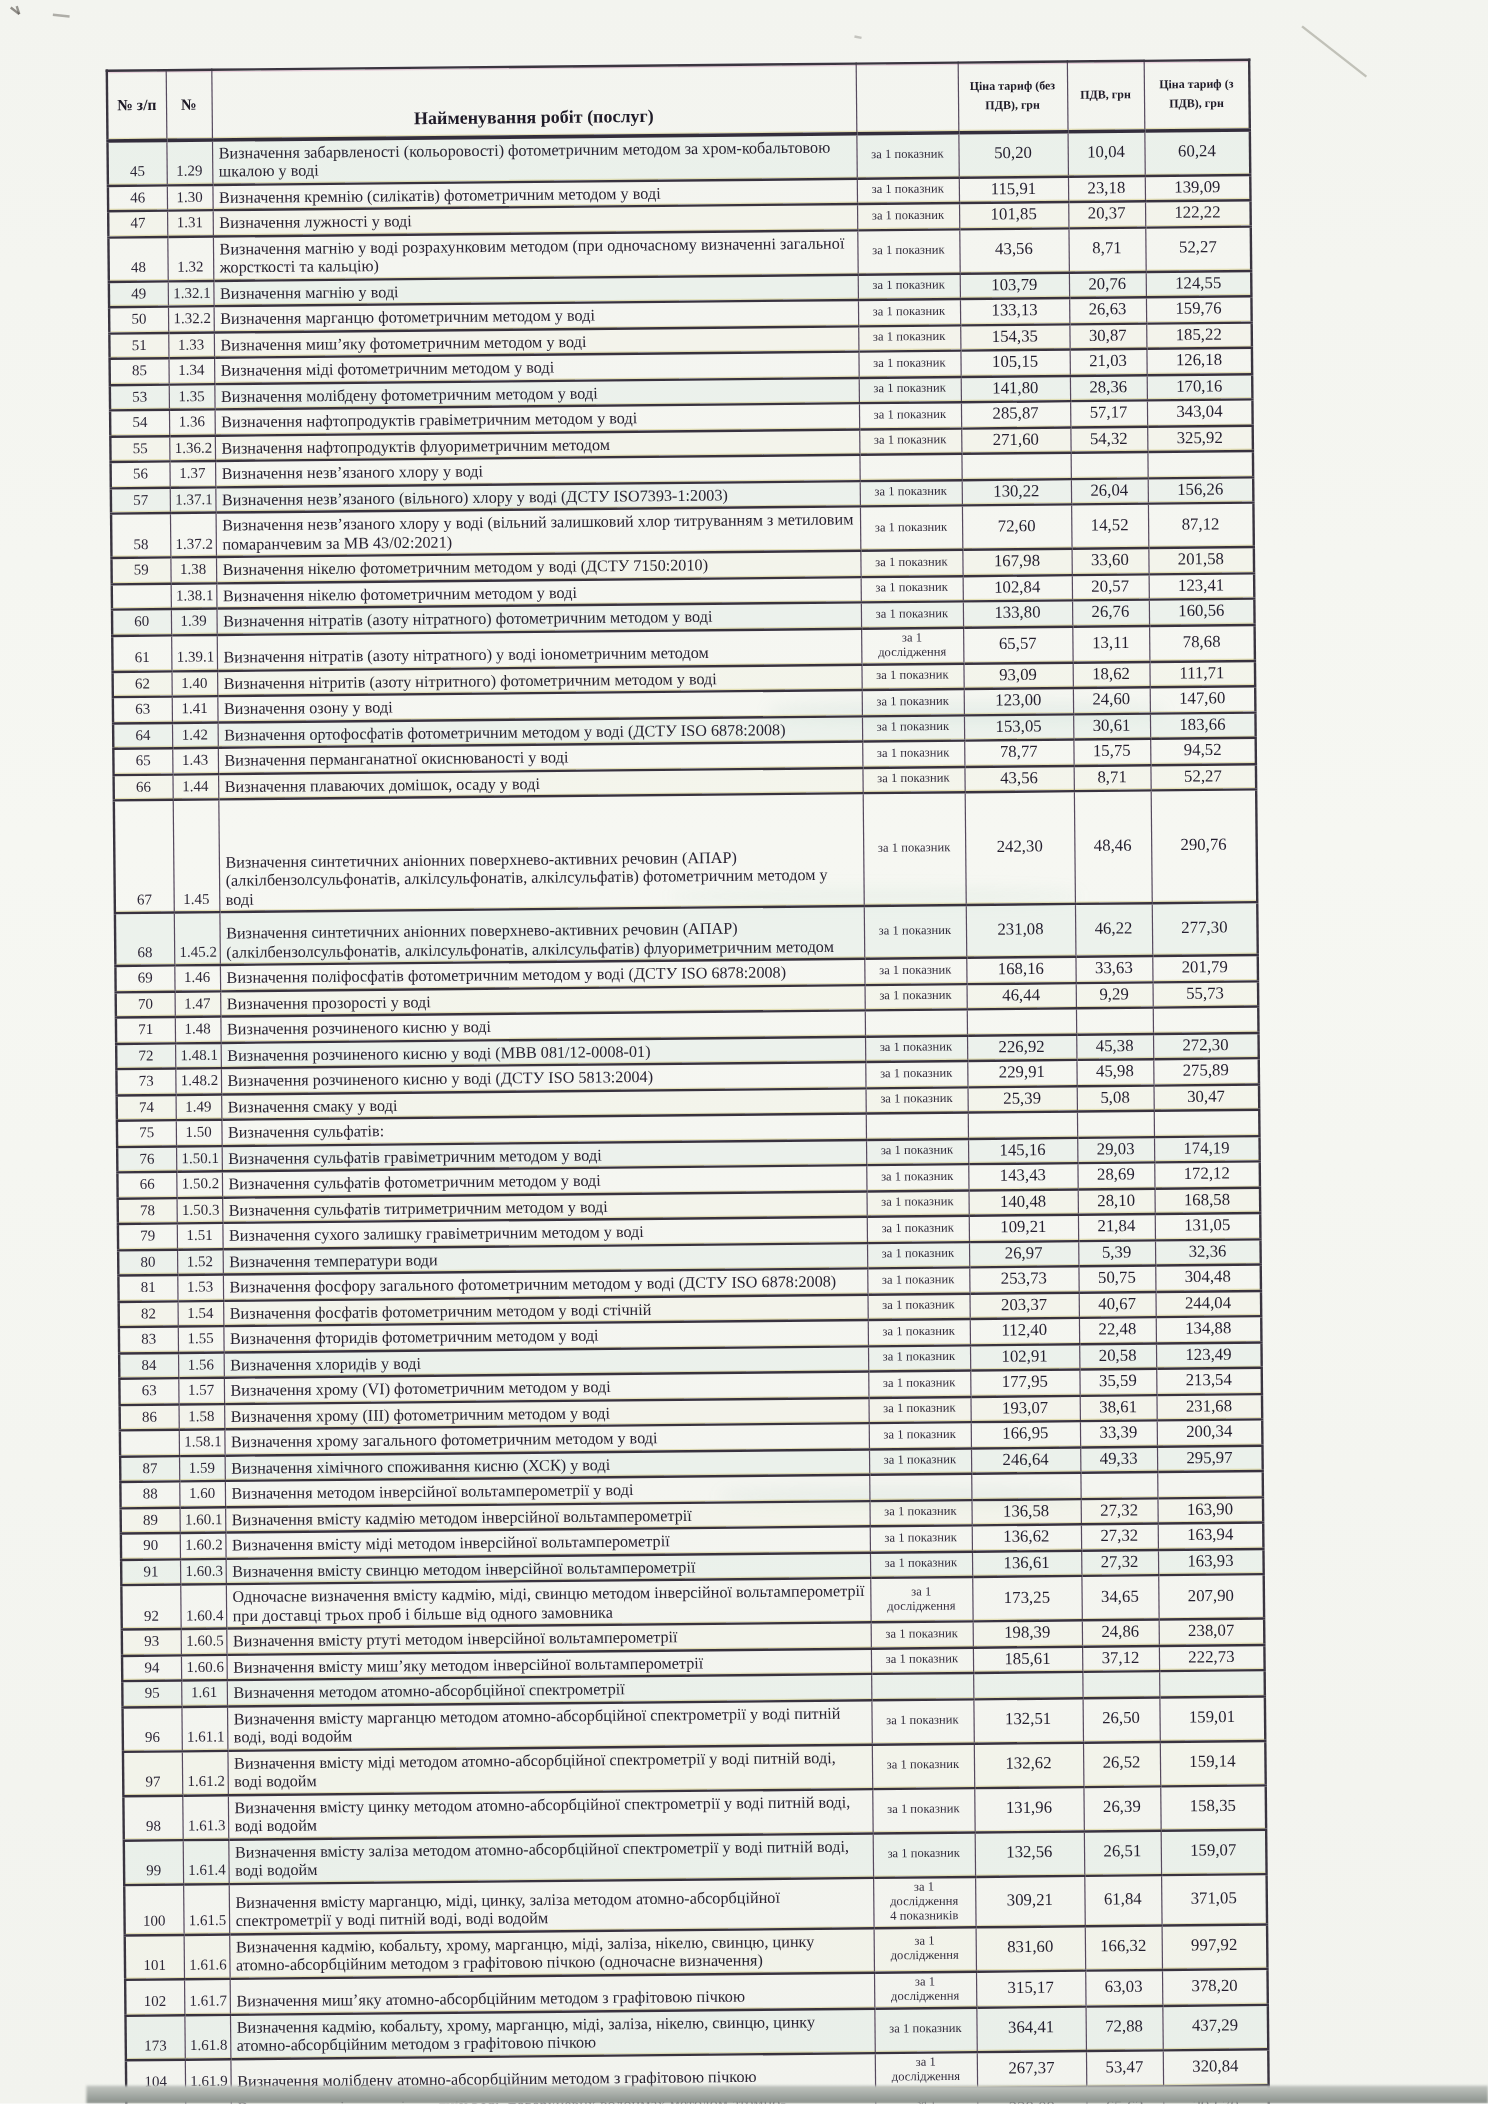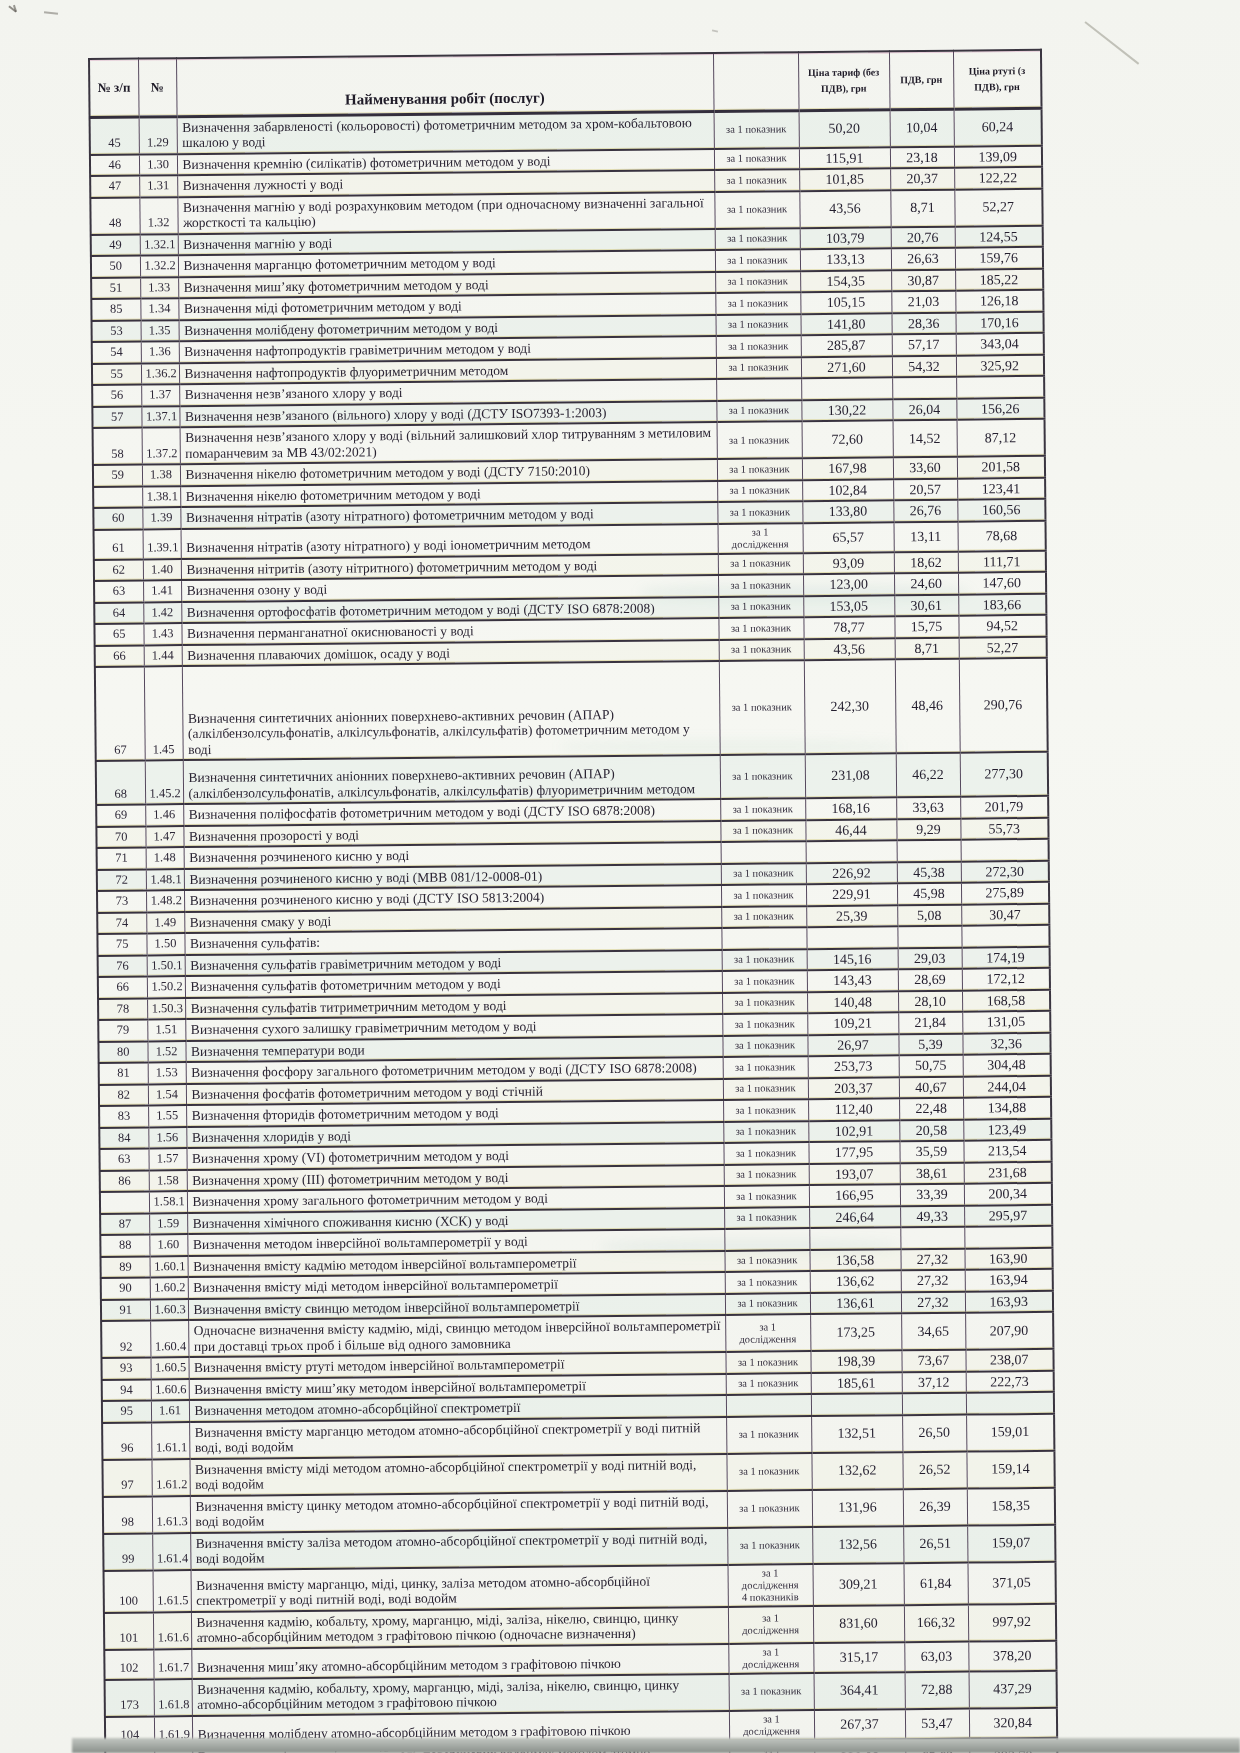--- a/index.html
+++ b/index.html
@@ -89,21 +89,21 @@
         <col class="c7">
     </colgroup>
     <thead>
       <tr>
         <th class="h-num">№ з/п</th>
         <th class="h-num">№</th>
         <th class="h-name">Найменування робіт (послуг)</th>
         <th></th>
         <th>Ціна тариф (без ПДВ), грн</th>
         <th>ПДВ, грн</th>
-        <th>Ціна ртуті (з ПДВ), грн</th>
+        <th>Ціна тариф (з ПДВ), грн</th>
       </tr>
     </thead>
     <tbody id="tbody">
         <tr>
           <td class="c-n">45</td>
           <td class="c-code">1.29</td>
           <td class="c-name">Визначення забарвленості (кольоровості) фотометричним методом за хром-кобальтовою шкалою у воді</td>
           <td class="c-unit">
             <div>за 1 показник</div>
           </td>
@@ -643,21 +643,21 @@
           <td class="c-num">207,90</td>
         </tr>
         <tr>
           <td class="c-n">93</td>
           <td class="c-code">1.60.5</td>
           <td class="c-name">Визначення вмісту ртуті методом інверсійної вольтамперометрії</td>
           <td class="c-unit">
             <div>за 1 показник</div>
           </td>
           <td class="c-num">198,39</td>
-          <td class="c-num">73,67</td>
+          <td class="c-num">24,86</td>
           <td class="c-num">238,07</td>
         </tr>
         <tr>
           <td class="c-n">94</td>
           <td class="c-code">1.60.6</td>
           <td class="c-name">Визначення вмісту миш’яку методом інверсійної вольтамперометрії</td>
           <td class="c-unit">
             <div>за 1 показник</div>
           </td>
           <td class="c-num">185,61</td>

